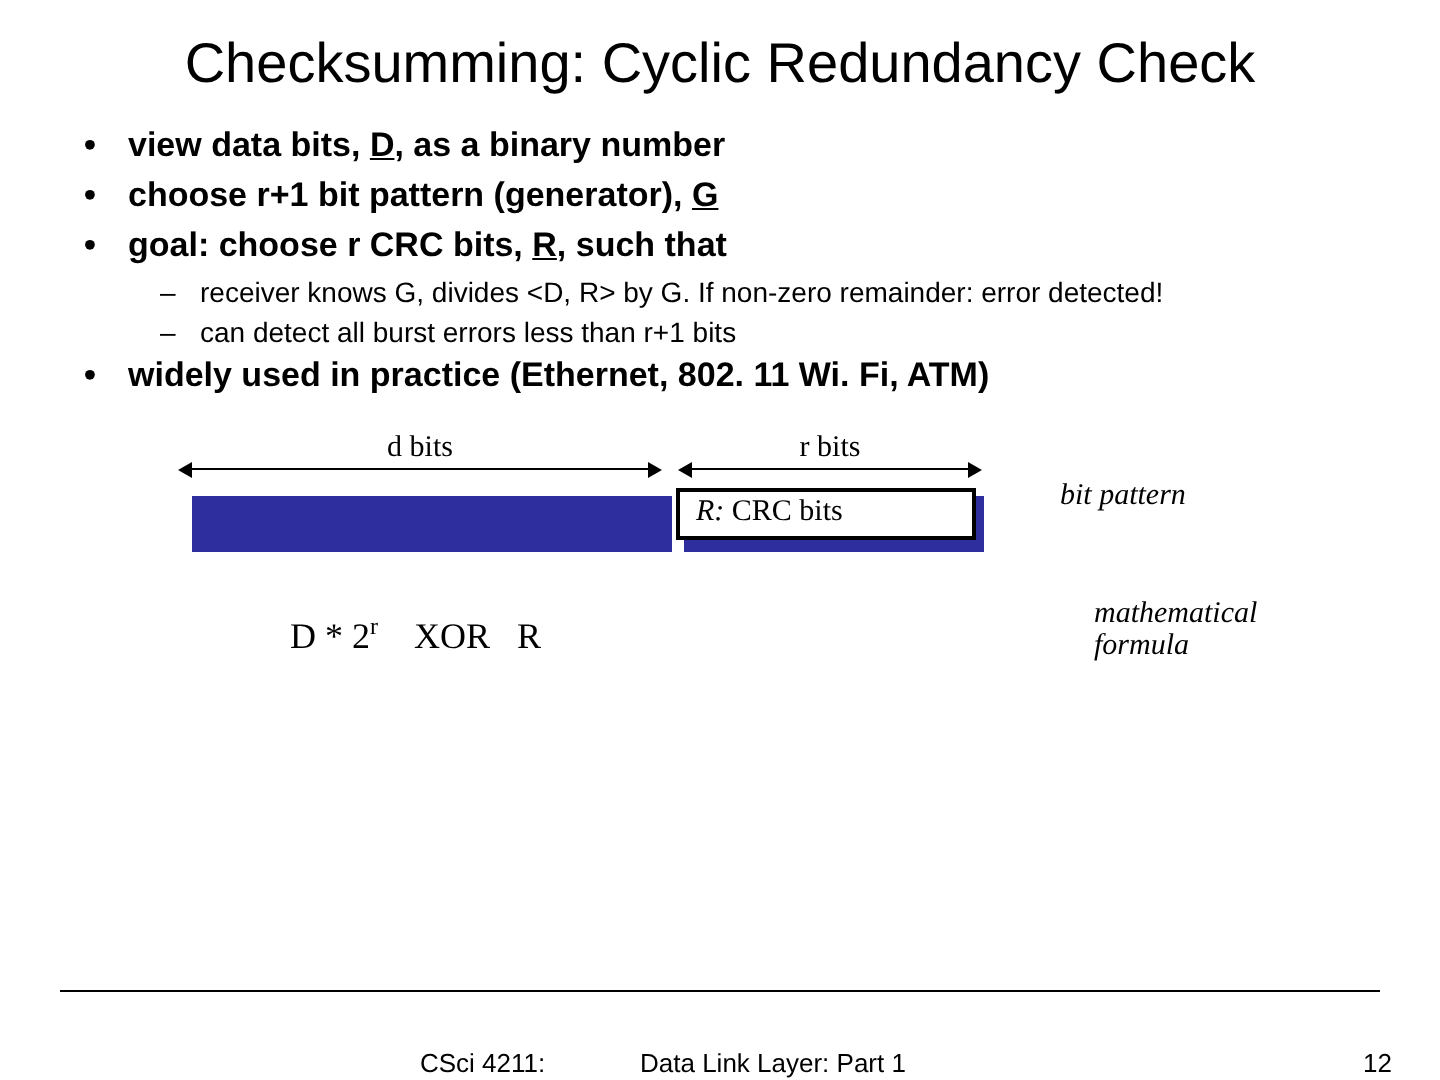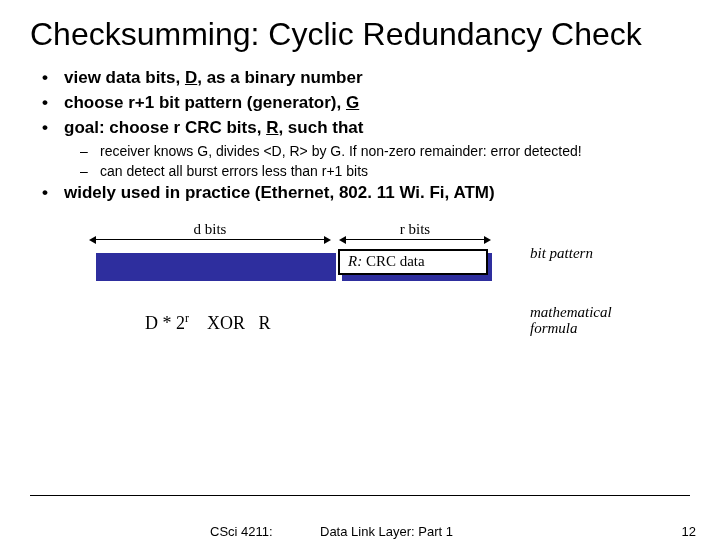--- a/index.html
+++ b/index.html
@@ -13,21 +13,22 @@
     overflow: hidden;
   }
   .slide {
     width: 720px;
     height: 540px;
     position: relative;
     box-sizing: border-box;
     padding: 10px 30px 0 30px;
   }
   .title {
-    font-size: 32px;
+    font-size: 28px;
+    text-align: center;
     margin: 6px 0 14px 0;
     line-height: 1.15;
   }
   ul.level1 {
     list-style: none;
     margin: 0 0 0 6px;
     padding: 0;
     font-size: 17px;
     line-height: 1.35;
     font-weight: bold;
@@ -129,21 +130,21 @@
     white-space: nowrap;
   }
   .bx-d { left: 2px; width: 240px; }
   .bx-r { left: 248px; width: 150px; }
   .side-label {
     position: absolute;
     font-style: italic;
     line-height: 1.05;
   }
   .sl-bit { left: 440px; top: -1px; }
-  .sl-math { left: 440px; top: 50px; }
+  .sl-math { left: 457px; top: 50px; }
 
   .math-row {
     position: relative;
     height: 46px;
     margin-top: 18px;
     font-style: normal;
   }
   .math-text {
     position: absolute;
     top: 6px;
@@ -203,21 +204,21 @@
       <div class="brace-label dlabel">d bits</div>
       <div class="brace-label rlabel">r bits</div>
       <div class="arrow-line al-d"></div>
       <div class="arrow-line al-r"></div>
     </div>
 
     <div class="pattern-row">
       <div class="shadow-box sh-d"></div>
       <div class="shadow-box sh-r"></div>
       <div class="box bx-r">
-        <span style="font-style:italic">R:</span><span style="font-style:normal"> CRC data</span>
+        <span style="font-style:italic">R:</span><span style="font-style:normal"> CRC bits</span>
       </div>
       <div class="side-label sl-bit">
         <span>bit pattern</span>
       </div>
     </div>
 
     <div class="math-row">
       <div class="math-text">
         D * 2<span class="sup">r</span>&nbsp;&nbsp;&nbsp;&nbsp;XOR&nbsp;&nbsp;&nbsp;R
       </div>

